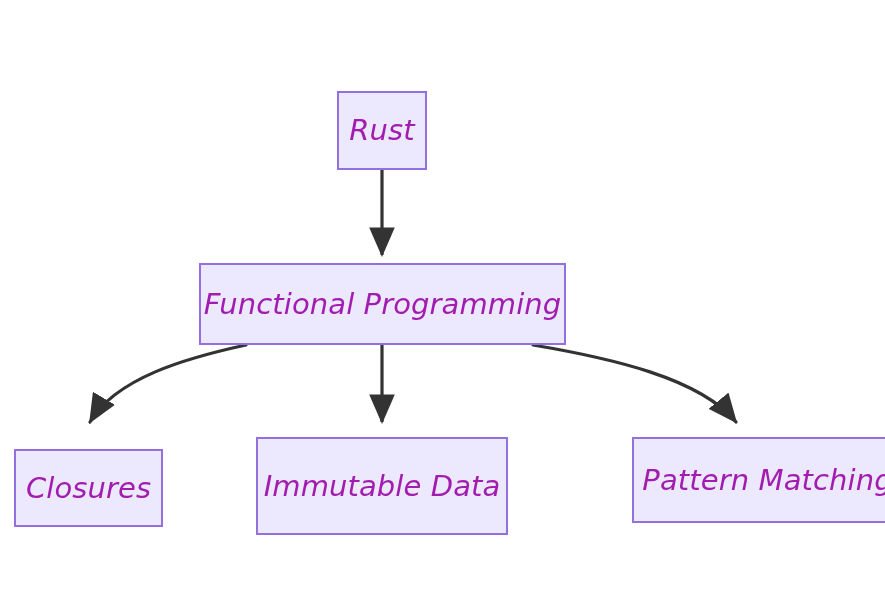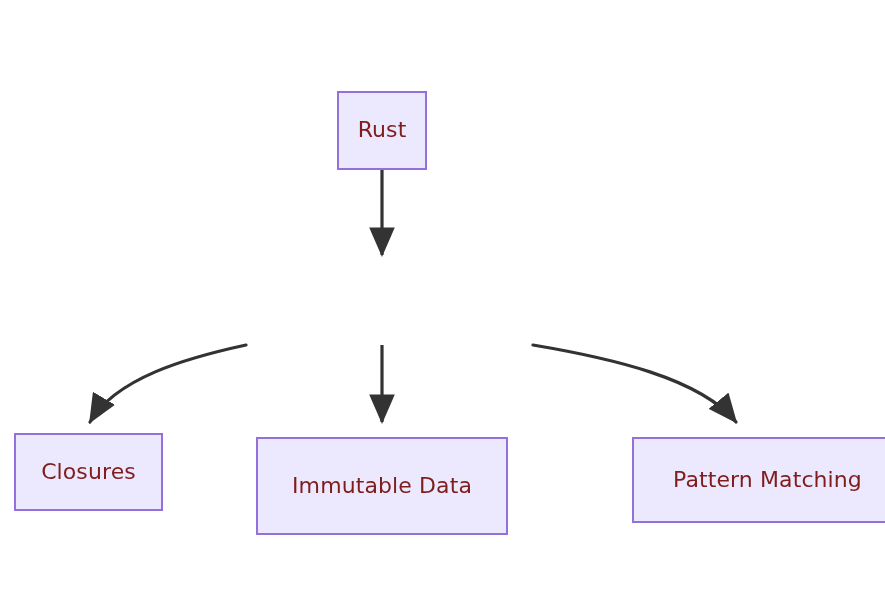--- a/index.html
+++ b/index.html
@@ -31,34 +31,35 @@
     pointer-events: none;
   }
   .node {
     position: absolute;
     box-sizing: border-box;
     background: #ECE8FD;
     border: 2px solid #9370DB;
     display: flex;
     align-items: center;
     justify-content: center;
-    color: #7f1d1d;
-    font-size: 22px;
+    color: #a21caf;
+    font-size: 29px;
     line-height: 1.2;
     white-space: nowrap;
     letter-spacing: 0.1px;
+    font-style: italic;
   }
   .node-label {
     display: block;
     padding: 0 9px;
   }
   
   #node-rust          { left: 337px; top: 91px;  width: 90px;  height: 79px; }
   #node-functional    { left: 199px; top: 263px; width: 367px; height: 82px; }
-  #node-closures      { left: 14px;  top: 433px; width: 149px; height: 78px; }
+  #node-closures      { left: 14px;  top: 449px; width: 149px; height: 78px; }
   #node-immutable     { left: 256px; top: 437px; width: 252px; height: 98px; }
   #node-pattern       { left: 600px; top: 437px; width: 271px; height: 86px; margin-left: 32px; }
 </style>
 </head>
 <body>
 
 <div id="diagram-canvas">
 
   <svg class="edge-layer" width="885" height="611" viewBox="0 0 885 611" xmlns="http://www.w3.org/2000/svg">
     <defs>
@@ -73,20 +74,23 @@
 
     <path d="M 382 345 L 382 422" fill="none" stroke="#333333" stroke-width="3.2" marker-end="url(#arrowhead)"></path>
 
     <path d="M 533 345 C 610 358, 700 378, 736 422" fill="none" stroke="#333333" stroke-width="3.2" stroke-linecap="round" marker-end="url(#arrowhead)"></path>
   </svg>
 
   <div class="node" id="node-rust">
     <span class="node-label">Rust</span>
   </div>
 
+  <div class="node" id="node-functional">
+    <span class="node-label">Functional Programming</span>
+  </div>
 
   <div class="node" id="node-closures">
     <span class="node-label">Closures</span>
   </div>
 
   <div class="node" id="node-immutable">
     <span class="node-label">Immutable Data</span>
   </div>
 
   <div class="node" id="node-pattern">

